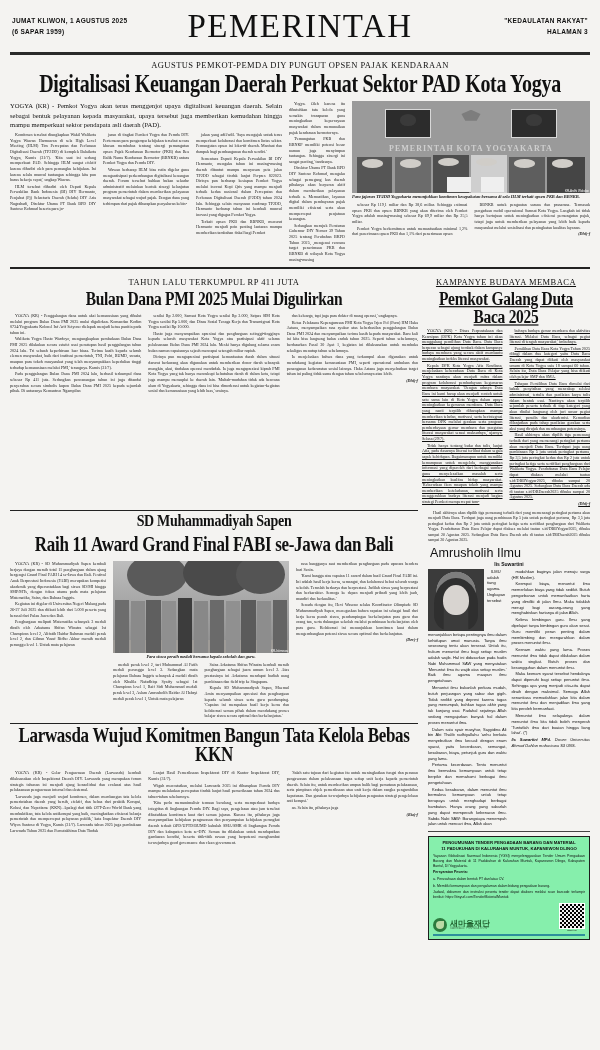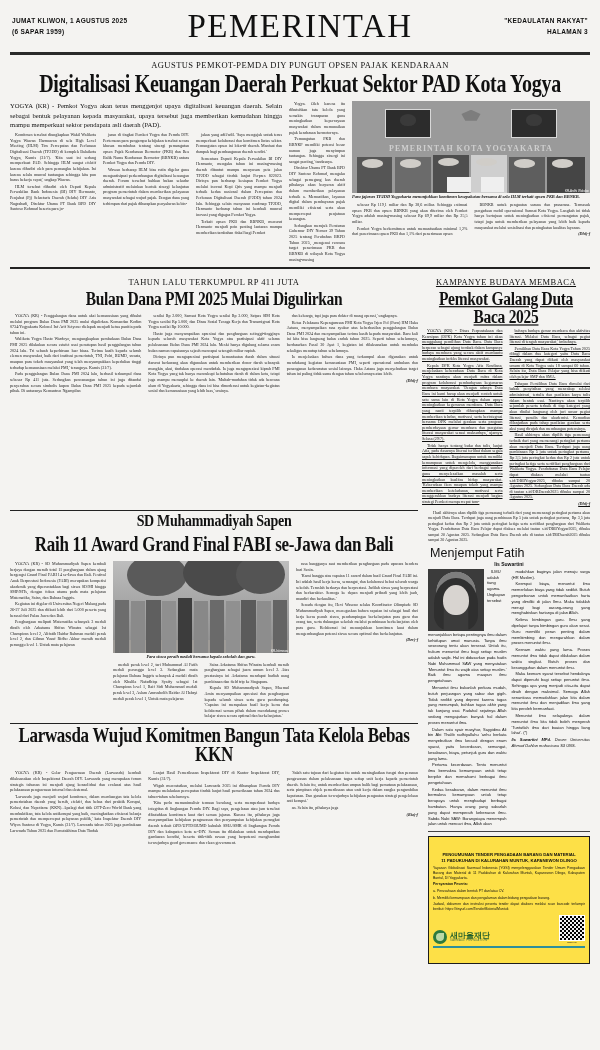--- a/index.html
+++ b/index.html
@@ -183,23 +183,23 @@
   .portrait .hijab {
     position:absolute; left:50%; top:14%;
     width:44px; height:52px; transform:translateX(-50%);
     background:#2f2f2f; border-radius:50% 50% 30% 30%;
     clip-path: polygon(0 22%,12% 6%,34% 0,66% 0,88% 6%,100% 22%,100% 100%,78% 100%,78% 50%,22% 50%,22% 100%,0 100%);
   }
 
   
   .ad {
     border: 1px solid #1d1d1d;
-    padding: 15px 4px;
+    padding: 3px 4px;
     margin-top: 4px;
-    background: #fde047;
+    background: #86efac;
   }
   .ad-title {
     font-family: "Liberation Sans", sans-serif;
     font-weight: bold;
     font-size: 4.3px;
     text-align: center;
     line-height: 1.35;
     margin-bottom: 2px;
   }
   .ad-body {
@@ -465,21 +465,21 @@
           </div>
         </div>
       </div>
 
       <div style="flex:1;">
         <div class="body" style="font-size:4px;">
           <p>Hasil akhirnya akan dipilih tiga pemenang terbaik dari yang memenangi peringkat pertama akan menjadi Duta Baca. Terdapat juga uang pembinaan Rp 5 juta untuk peringkat pertama, Rp 3,5 juta peringkat kedua dan Rp 2 juta untuk peringkat ketiga serta sertifikat penghargaan dari Walikota Yogya. Pendaftaran Duta Baca Pelajar dapat diakses melalui tautan s.id/DBBYogyar2025, dibuka sampai 20 Agustus 2025. Sedangkan Duta Baca Daerah ada di tautan s.id/DBDaerah2025 dibuka sampai 20 Agustus 2025.</p>
         </div>
 
         <div class="mutiara-wrap">
-          <div class="mutiara-title">Menjemput Fatih</div>
+          <div class="mutiara-title">Amrusholih Ilmu</div>
           <div class="mutiara-author">Iis Suwartini</div>
 
           <div style="display:flex;gap:5px;">
             <div style="flex:1;" class="mutiara-body">
               <div class="portrait">
                 <div class="hijab"></div>
                 <div class="face"></div>
               </div>
               <p>ILMU adalah tiang agama. Ungkapan tersebut menunjukkan betapa pentingnya ilmu dalam kehidupan umat manusia. Tanpa ilmu seseorang tentu akan tersesat. Untuk itu, hukum menuntut ilmu bagi setiap muslim adalah wajib. Hal ini didasarkan pada hadis Nabi Muhammad SAW yang menyatakan 'Menuntut ilmu itu wajib atas setiap muslim.' Baik ilmu agama maupun ilmu pengetahuan.</p>
               <p>Menuntut ilmu bukanlah perkara mudah, butuh perjuangan yang sabar dan gigih. Tidak sedikit yang depresi karena tugas yang menumpuk, bahkan tugas akhir yang tak kunjung usai. Padahal sejatinya Allah sedang mengajarkan banyak hal dalam proses menuntut ilmu.</p>

